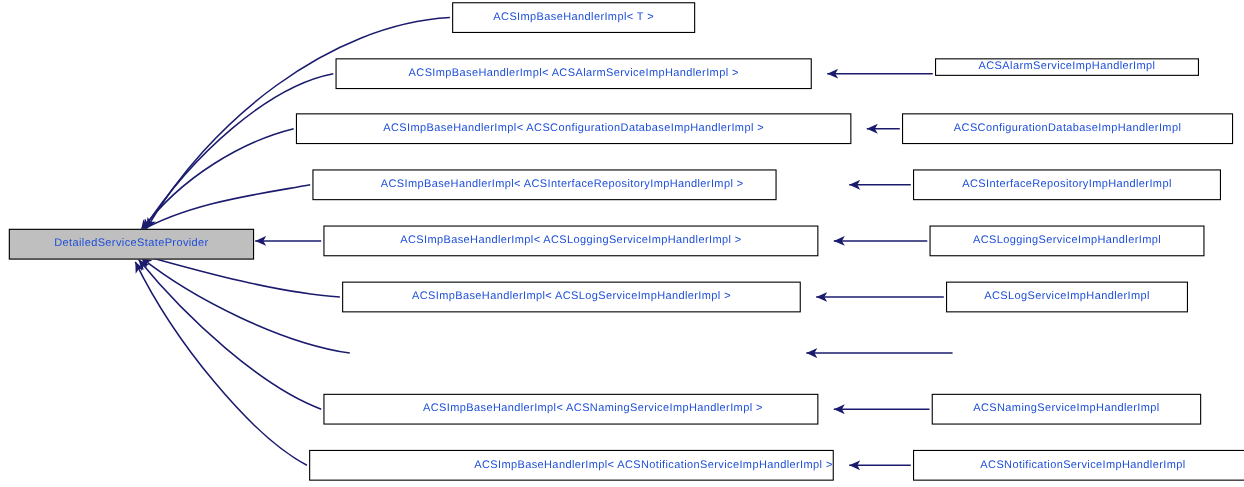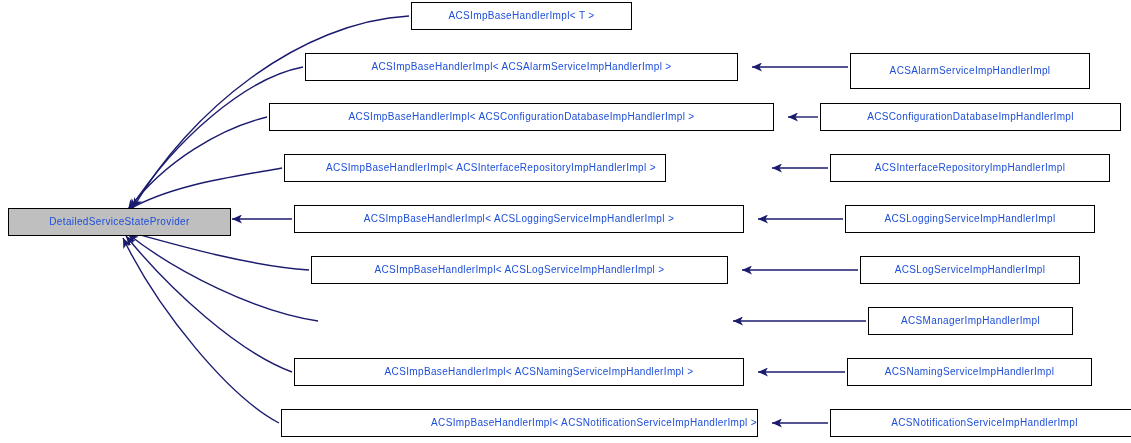--- a/index.html
+++ b/index.html
@@ -85,53 +85,50 @@
 
   <div class="node" style="left:411px; top:2px; width:221px; height:28px;">
     <span class="node-label">ACSImpBaseHandlerImpl&lt; T &gt;</span>
   </div>
   <div class="node" style="left:305px; top:53px; width:433px; height:28px;">
     <span class="node-label">ACSImpBaseHandlerImpl&lt; ACSAlarmServiceImpHandlerImpl &gt;</span>
   </div>
   <div class="node" style="left:269px; top:103px; width:505px; height:28px;">
     <span class="node-label">ACSImpBaseHandlerImpl&lt; ACSConfigurationDatabaseImpHandlerImpl &gt;</span>
   </div>
-  <div class="node" style="left:284px; top:154px; width:382px; height:28px;padding-left:32px;">
+  <div class="node" style="left:284px; top:154px; width:422px; height:28px;padding-left:32px;">
     <span class="node-label">ACSImpBaseHandlerImpl&lt; ACSInterfaceRepositoryImpHandlerImpl &gt;</span>
   </div>
   <div class="node" style="left:294px; top:205px; width:450px; height:28px;">
     <span class="node-label">ACSImpBaseHandlerImpl&lt; ACSLoggingServiceImpHandlerImpl &gt;</span>
   </div>
   <div class="node" style="left:311px; top:256px; width:417px; height:28px;">
     <span class="node-label">ACSImpBaseHandlerImpl&lt; ACSLogServiceImpHandlerImpl &gt;</span>
   </div>
   <div class="node" style="left:294px; top:358px; width:450px; height:28px;padding-left:40px;">
     <span class="node-label">ACSImpBaseHandlerImpl&lt; ACSNamingServiceImpHandlerImpl &gt;</span>
   </div>
   <div class="node" style="left:281px; top:409px; width:477px; height:28px;justify-content:flex-end;">
     <span class="node-label">ACSImpBaseHandlerImpl&lt; ACSNotificationServiceImpHandlerImpl &gt;</span>
   </div>
 
-  <div class="node" style="left:850px; top:53px; width:240px; height:36px;text-align:center;">
+  <div class="node" style="left:850px; top:53px; width:240px; height:16px;text-align:center;">
     <span class="node-label">ACSAlarmServiceImpHandlerImpl</span>
   </div>
   <div class="node" style="left:820px; top:103px; width:301px; height:28px;">
     <span class="node-label">ACSConfigurationDatabaseImpHandlerImpl</span>
   </div>
   <div class="node" style="left:830px; top:154px; width:280px; height:28px;">
     <span class="node-label">ACSInterfaceRepositoryImpHandlerImpl</span>
   </div>
   <div class="node" style="left:845px; top:205px; width:250px; height:28px;">
     <span class="node-label">ACSLoggingServiceImpHandlerImpl</span>
   </div>
   <div class="node" style="left:860px; top:256px; width:220px; height:28px;align-items:center;">
     <span class="node-label">ACSLogServiceImpHandlerImpl</span>
   </div>
-  <div class="node" style="left:868px; top:307px; width:205px; height:28px;">
-    <span class="node-label">ACSManagerImpHandlerImpl</span>
-  </div>
   <div class="node" style="left:847px; top:358px; width:245px; height:28px;">
     <span class="node-label">ACSNamingServiceImpHandlerImpl</span>
   </div>
   <div class="node" style="left:830px; top:409px; width:309px; height:28px;">
     <span class="node-label">ACSNotificationServiceImpHandlerImpl</span>
   </div>
 </div>
 
 </body></html>

